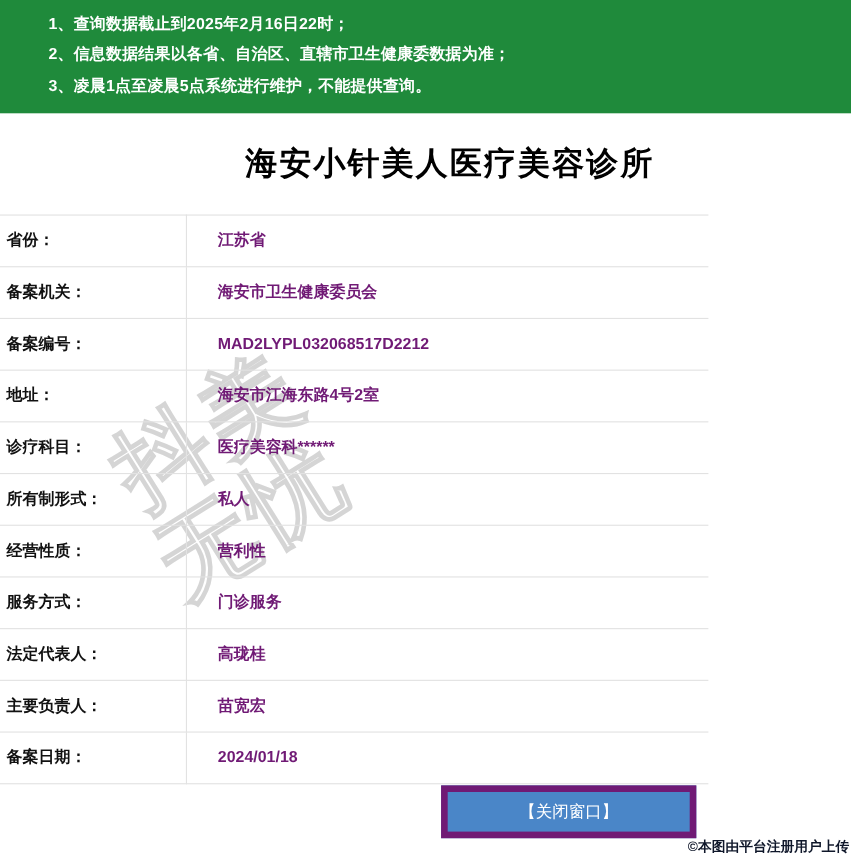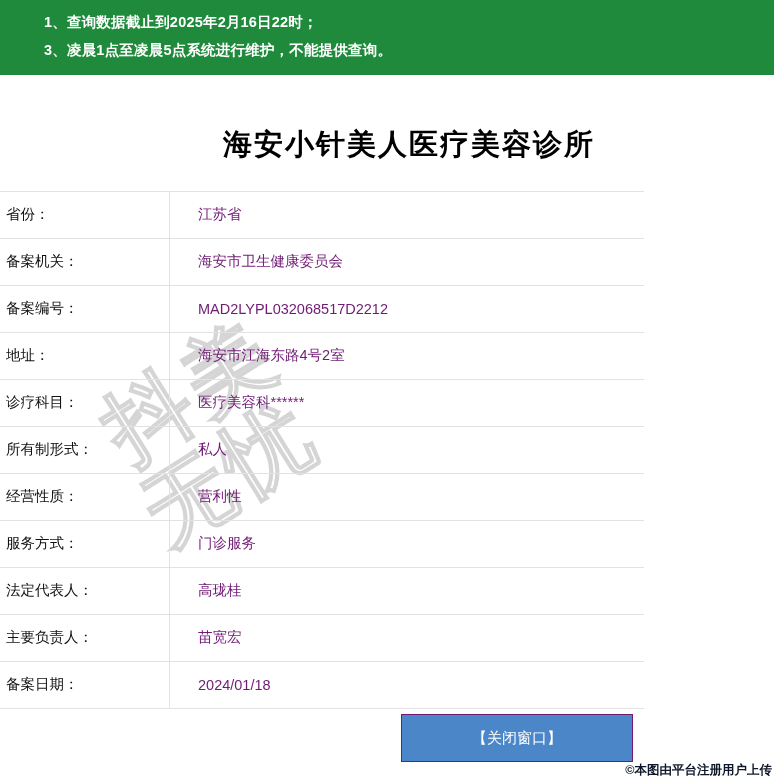--- a/index.html
+++ b/index.html
@@ -34,36 +34,36 @@
   }
 
   
   .title-wrap {
     height: 92px;
     display: flex;
     align-items: center;
     justify-content: center;
     padding-left: 44px;
     box-sizing: border-box;
-    margin-top: 24px;
   }
   .title {
     font-size: 29px;
     font-weight: bold;
     color: #000000;
     letter-spacing: 2px;
   }
 
   
   .info-table {
     width: 644px;
     border-collapse: collapse;
     table-layout: fixed;
     position: relative;
     z-index: 2;
+    font-weight: bold;
   }
   .info-table tr {
     height: 47px;
   }
   .info-table td {
     border-top: 1px solid #e2e2e2;
     border-bottom: 1px solid #e2e2e2;
     font-size: 14.5px;
     color: #222222;
     vertical-align: middle;
@@ -111,21 +111,21 @@
     height: 84px;
   }
   .close-btn {
     position: absolute;
     left: 401px;
     top: 18px;
     width: 232px;
     height: 48px;
     background: #4a86c8;
     color: #ffffff;
-    border: 1px solid #701a75;
+    border: 6px solid #701a75;
     font-size: 15px;
     font-family: "Liberation Sans", sans-serif;
     display: flex;
     align-items: center;
     justify-content: center;
     cursor: pointer;
     box-sizing: border-box;
   }
   .credit {
     position: absolute;
@@ -138,20 +138,23 @@
   }
 </style>
 </head>
 <body>
 
 <div class="notice">
   <div class="notice-line">
     <span class="num">1、</span><span class="num">查询数据截止到2025年2月16日22时；</span>
   </div>
   <div class="notice-line">
+    <span class="num">2、</span><span class="num">信息数据结果以各省、自治区、直辖市卫生健康委数据为准；</span>
+  </div>
+  <div class="notice-line">
     <span class="num">3、</span><span class="num">凌晨1点至凌晨5点</span><span class="num">系统进行维护，不能提供查询。</span>
   </div>
 </div>
 
 <div class="title-wrap">
   <div class="title">海安小针美人医疗美容诊所</div>
 </div>
 
 <div class="watermark">
   <div class="wm-row1">抖美</div>

